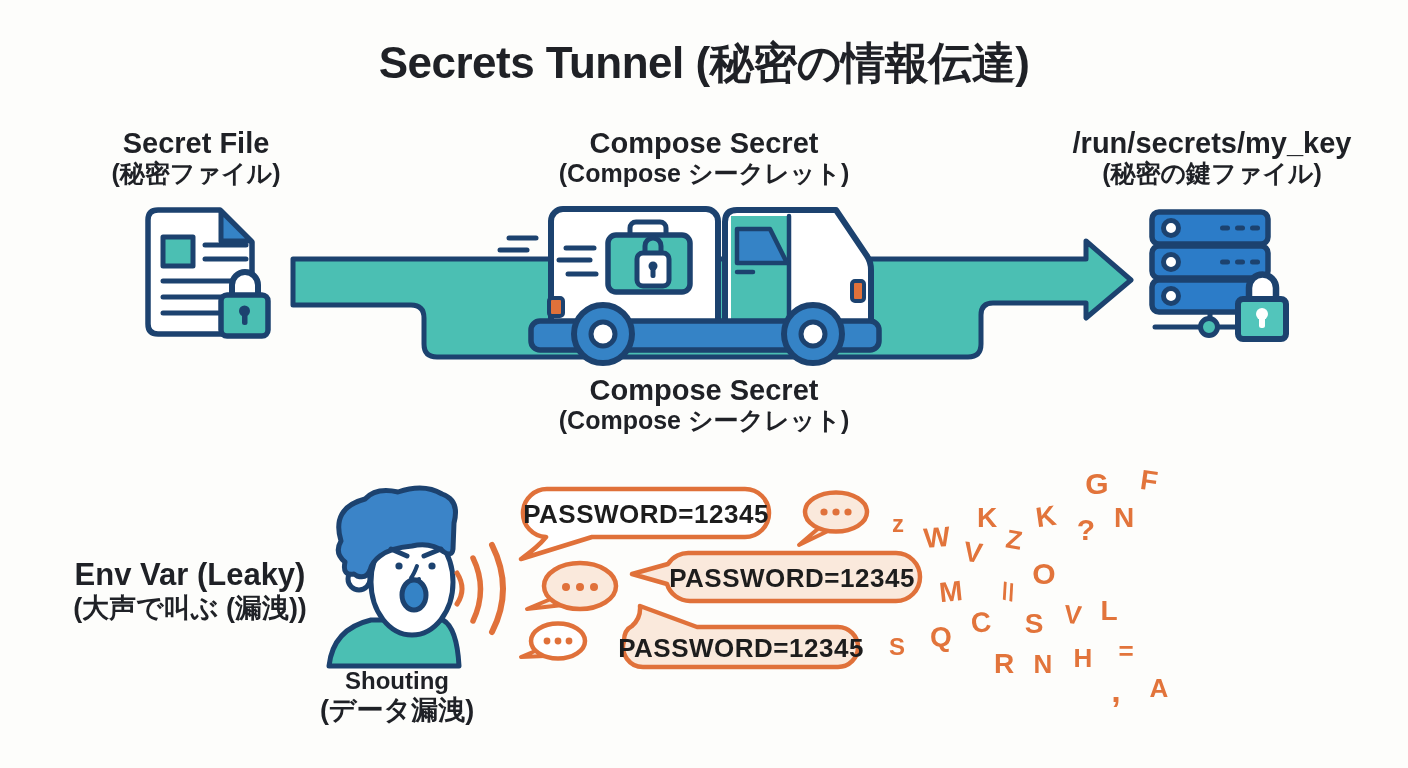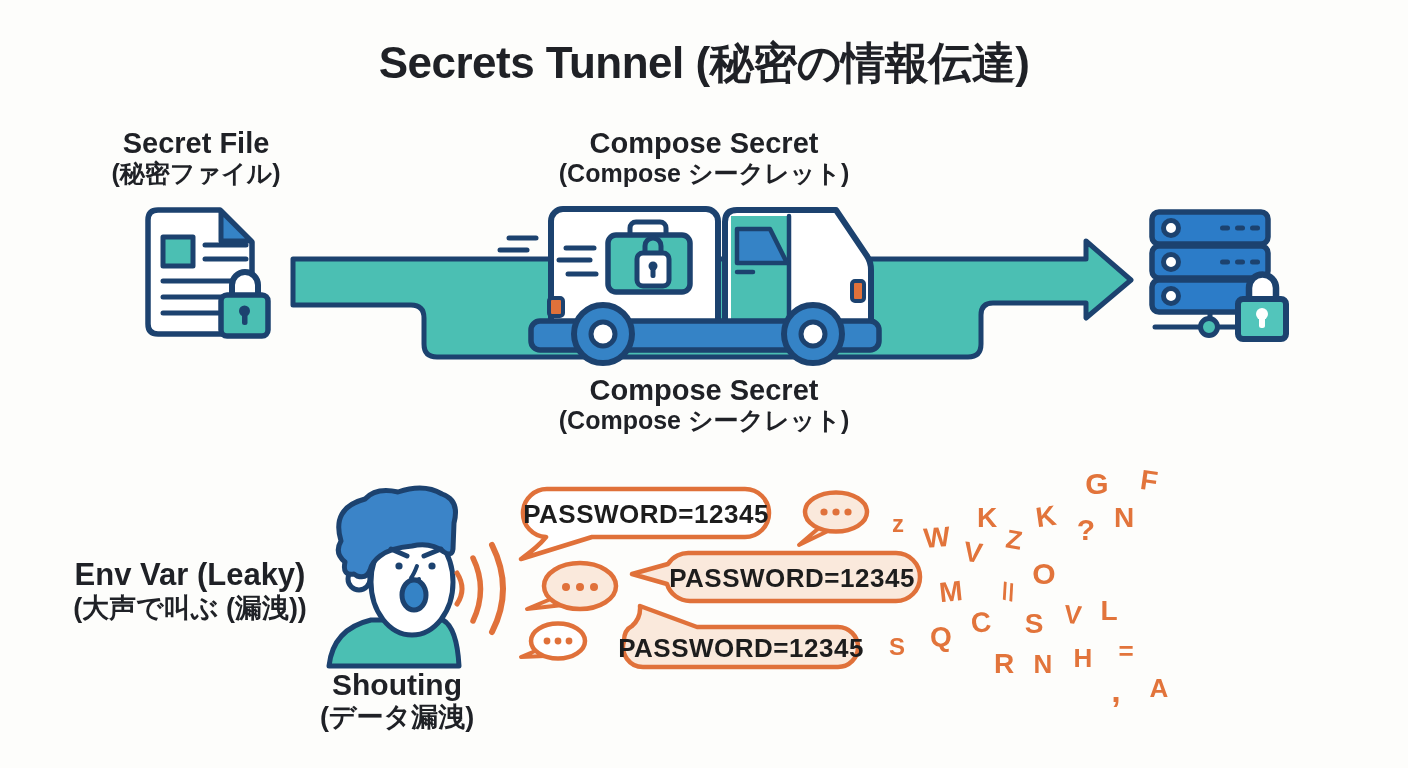--- a/index.html
+++ b/index.html
@@ -179,33 +179,37 @@
     <div class="h2 l2">(秘密ファイル)</div>
   </div>
 
   <div class="label title" style="left:704px;top:38px;">Secrets Tunnel (秘密の情報伝達)</div>
 
   <div class="label" style="left:704px;top:127px;">
     <div class="h1">Compose Secret</div>
     <div class="h2 l2">(Compose シークレット)</div>
   </div>
 
+  <div class="label" style="left:1212px;top:127px;">
+    <div class="h1">/run/secrets/my_key</div>
+    <div class="h2 l2">(秘密の鍵ファイル)</div>
+  </div>
 
   <div class="label" style="left:704px;top:374px;">
     <div class="h1">Compose Secret</div>
     <div class="h2 l2">(Compose シークレット)</div>
   </div>
 
   <div class="label" style="left:190px;top:546px;">
     <div style="font-size:31px;margin-top:12px;">Env Var (Leaky)</div>
     <div style="font-size:27px;">(大声で叫ぶ (漏洩))</div>
   </div>
 
   <div class="label" style="left:397px;top:668px;">
-    <div style="font-size:30px;">Shouting</div>
+    <div style="font-size:24px;">Shouting</div>
     <div style="font-size:27px;">(データ漏洩)</div>
   </div>
 
 
   <div class="bubble-text" style="left:646px;top:514px;">PASSWORD=12345</div>
   <div class="bubble-text" style="left:792px;top:578px;">PASSWORD=12345</div>
   <div class="bubble-text" style="left:741px;top:648px;">PASSWORD=12345</div>
 
   <span class="lk" style="left:1097px;top:484px;font-size:30px;">G</span>
   <span class="lk" style="left:1149px;top:481px;font-size:28px;transform:translate(-50%,-50%) rotate(8deg);">F</span>

